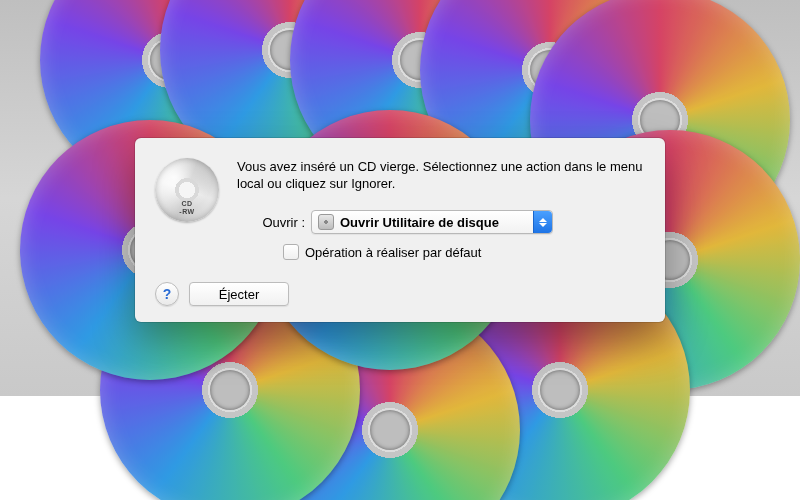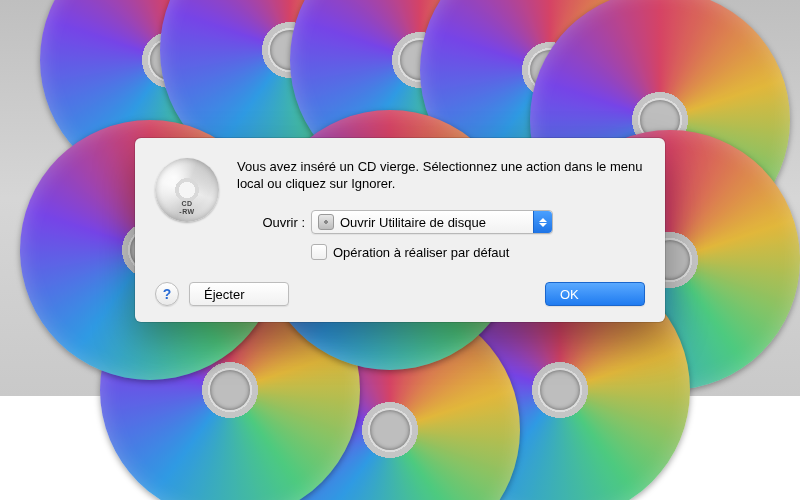--- a/index.html
+++ b/index.html
@@ -141,20 +141,21 @@
     background:
       radial-gradient(circle at 50% 50%, #888 0 2px, transparent 2px),
       linear-gradient(#e8e8e8, #bcbcbc);
     border: 1px solid #999;
     border-radius: 3px;
     box-sizing: border-box;
   }
   .popup .popup-text {
     font-size: 13px;
     white-space: nowrap;
+    font-weight: bold;
   }
   .popup .stepper {
     position: absolute;
     right: 0; top: 0; bottom: 0;
     width: 18px;
     background: linear-gradient(#4aa0ff, #1e74e6);
     border-left: 1px solid #1a66cc;
     border-top-right-radius: 4px;
     border-bottom-right-radius: 4px;
     display: flex;
@@ -167,21 +168,21 @@
     width: 0; height: 0;
     border-left: 4px solid transparent;
     border-right: 4px solid transparent;
   }
   .tri-up { border-bottom: 4px solid #fff; }
   .tri-down { border-top: 4px solid #fff; }
 
   .checkbox-row {
     display: flex;
     align-items: center;
-    margin-left: 74px;
+    margin-left: 46px;
     gap: 6px;
   }
   .checkbox {
     width: 14px; height: 14px;
     background: linear-gradient(#fff, #f0f0f0);
     border: 1px solid #b0b0b0;
     border-radius: 3px;
     box-shadow: inset 0 1px 0 #fff;
   }
   .checkbox-label {
@@ -212,21 +213,21 @@
   .btn {
     height: 22px;
     min-width: 70px;
     padding: 0 14px;
     border-radius: 4px;
     background: linear-gradient(#ffffff, #f1f1f1);
     border: 1px solid #bcbcbc;
     font-size: 13px;
     display: flex;
     align-items: center;
-    justify-content: flex-start;
+    justify-content: center;
     box-shadow: 0 1px 1px rgba(0,0,0,0.08);
     cursor: default;
   }
   .btn.primary {
     background: linear-gradient(#5aa9ff, #1f7bf0);
     border: 1px solid #1a66cc;
     color: #fff;
     min-width: 70px;
   }
 </style>
@@ -280,18 +281,15 @@
     </div>
 
     <div class="button-bar">
       <div class="help-btn">
         <span>?</span>
       </div>
       <div class="btn">
         <span>Éjecter</span>
       </div>
       <div class="spacer"></div>
-      <div class="btn primary">
-        <span>OK</span>
-      </div>
     </div>
   </div>
 </div>
 
 </body></html>

